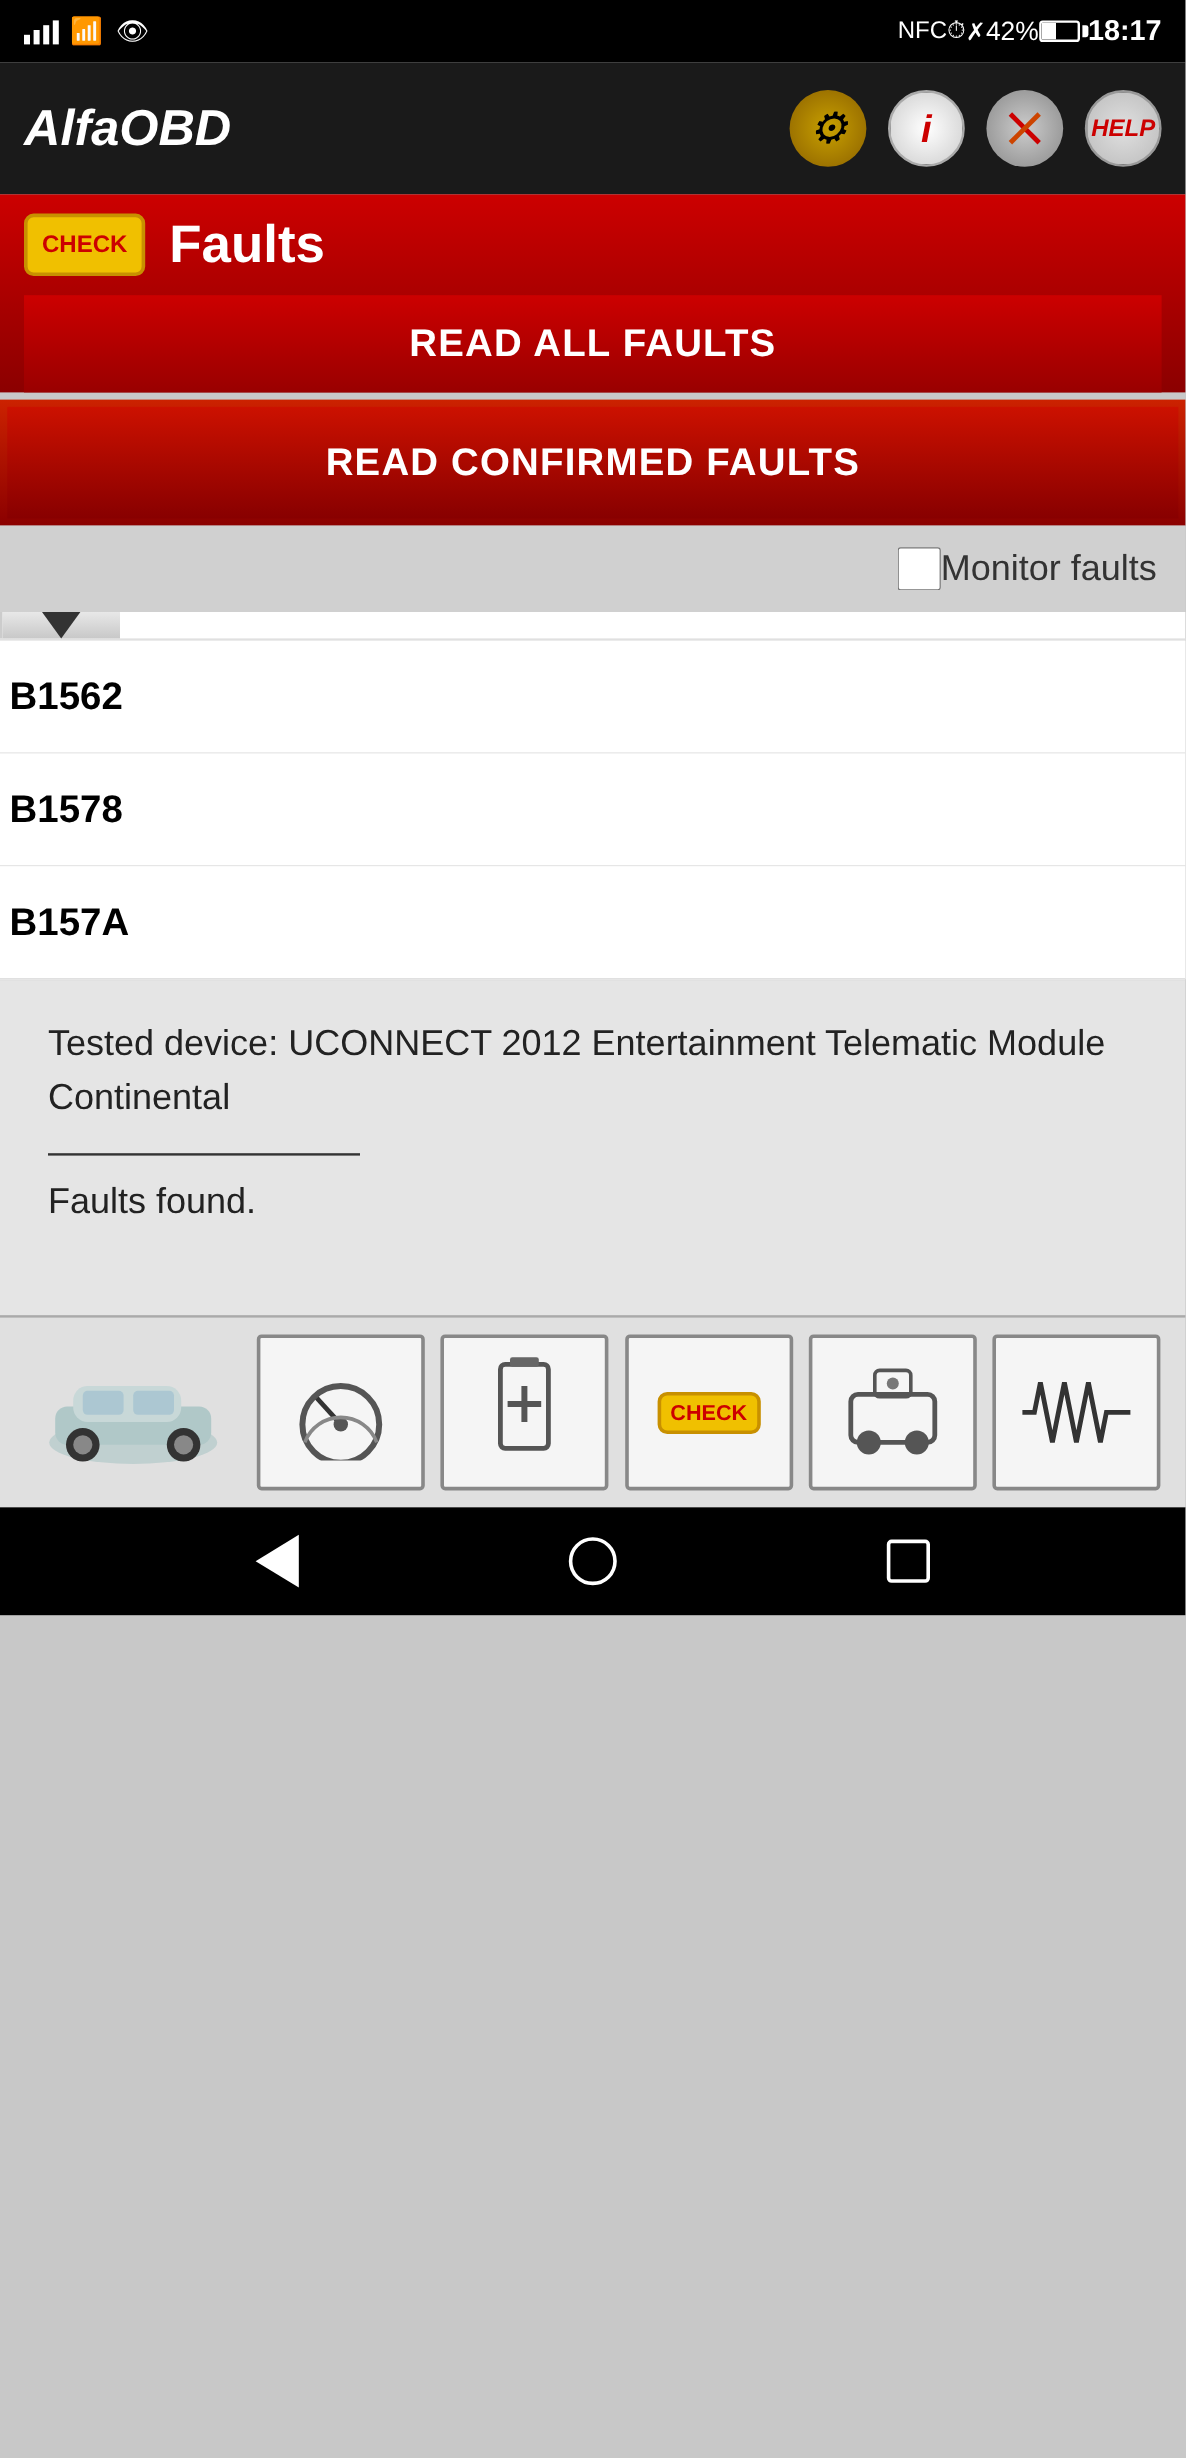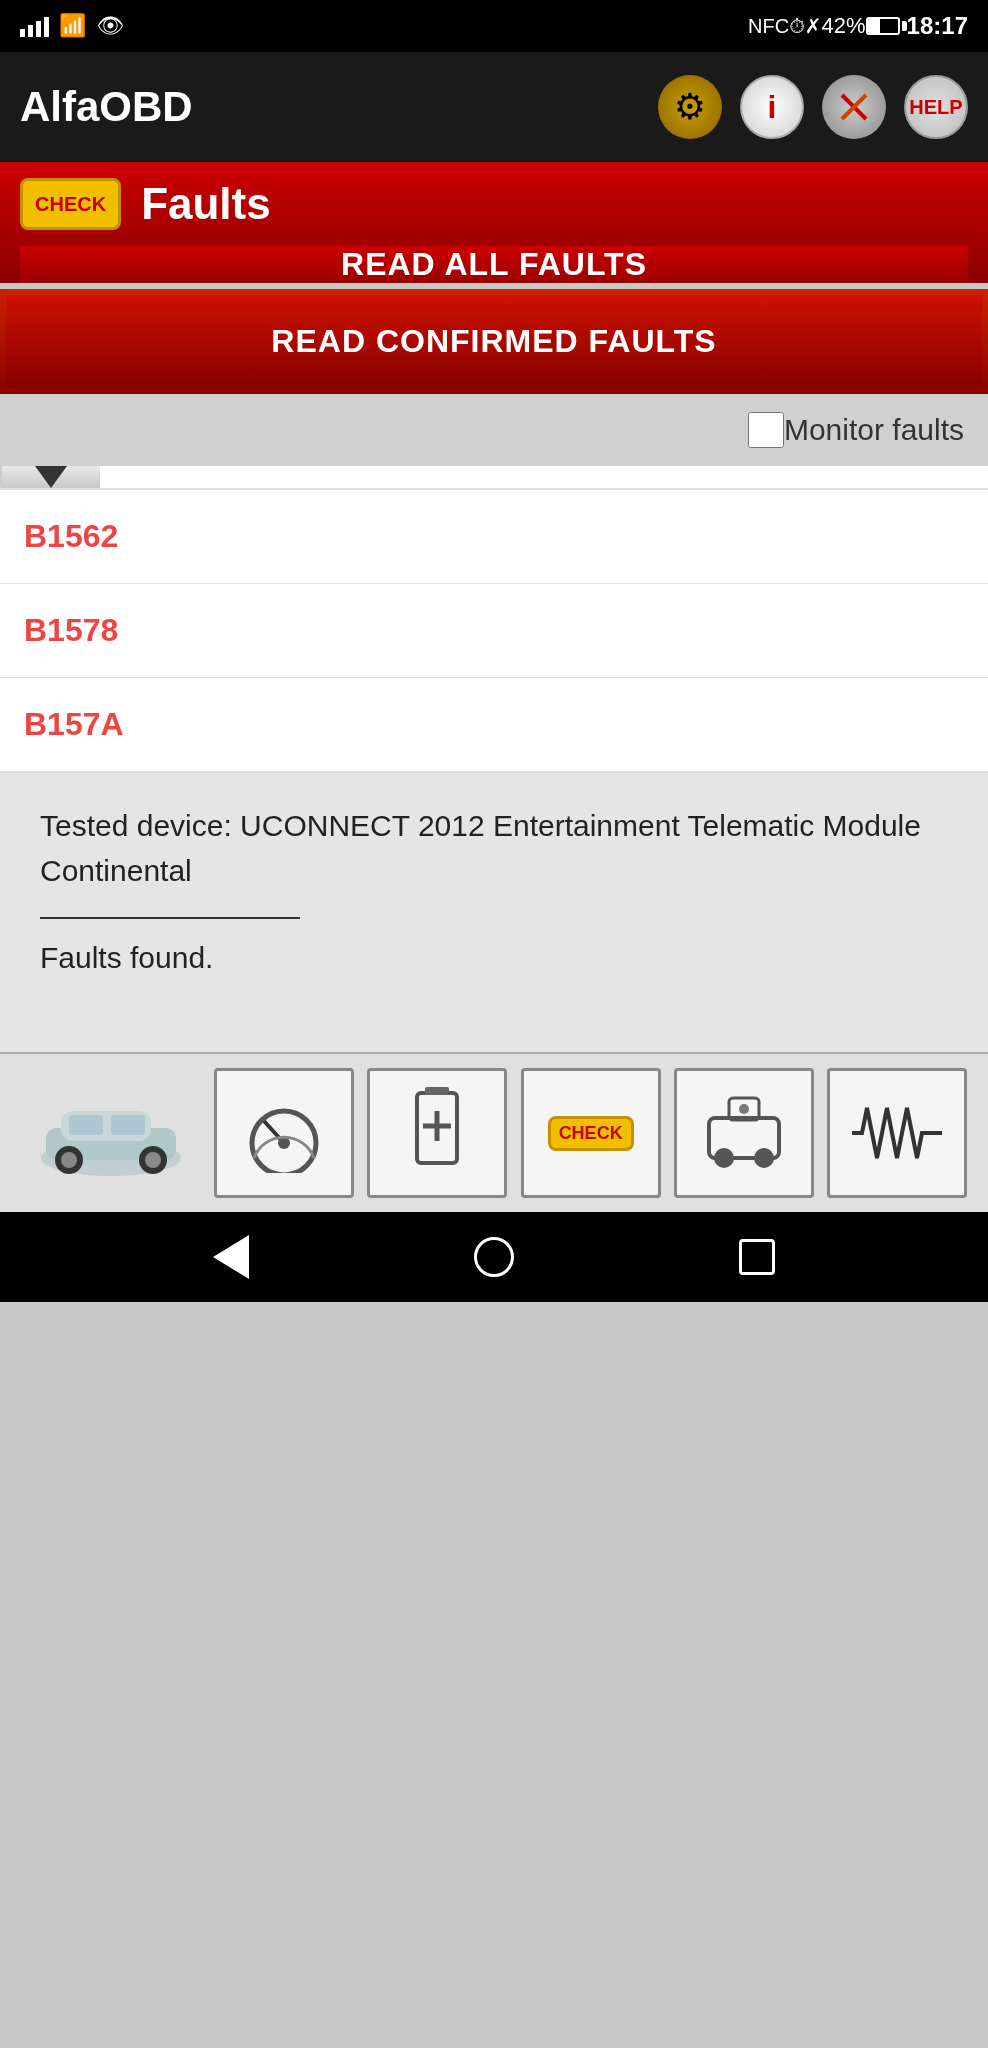--- a/index.html
+++ b/index.html
@@ -27,20 +27,21 @@
     .status-bar-right { display: flex; align-items: center; gap: 0; font-size: 22px; }
 
     
     .header {
       background: #1a1a1a;
       height: 110px;
       display: flex;
       align-items: center;
       padding: 0 20px;
       gap: 30px;
+      font-style: italic;
     }
     .app-title {
       color: #fff;
       font-size: 42px;
       font-weight: bold;
       flex: 1;
     }
     .header-icons { display: flex; align-items: center; gap: 18px; }
     .header-icon {
       width: 64px;
@@ -87,20 +88,21 @@
       color: #fff;
       font-size: 44px;
       font-weight: bold;
     }
     .read-all-faults-btn {
       background: linear-gradient(180deg, #cc0000 0%, #990000 100%);
       color: #fff;
       font-size: 32px;
       font-weight: bold;
       text-align: center;
+      padding: 22px;
       cursor: pointer;
       border: none;
       width: 100%;
       letter-spacing: 1px;
     }
 
     
     .read-confirmed-section {
       background: linear-gradient(180deg, #cc2200 0%, #8b0000 100%);
       padding: 6px;
@@ -165,24 +167,24 @@
       width: 100px;
       display: flex;
       align-items: center;
       justify-content: center;
       cursor: pointer;
       font-size: 24px;
     }
 
     
     .fault-item {
-      padding: 28px 24px;
+      padding: 28px 8px;
       font-size: 32px;
       font-weight: bold;
-      color: #ef4444;
+      color: #000000;
       border-bottom: 1.5px solid #e0e0e0;
       background: #fff;
       cursor: pointer;
     }
 
     
     .info-area {
       background: #e5e5e5;
       padding: 30px 40px;
       min-height: 280px;

